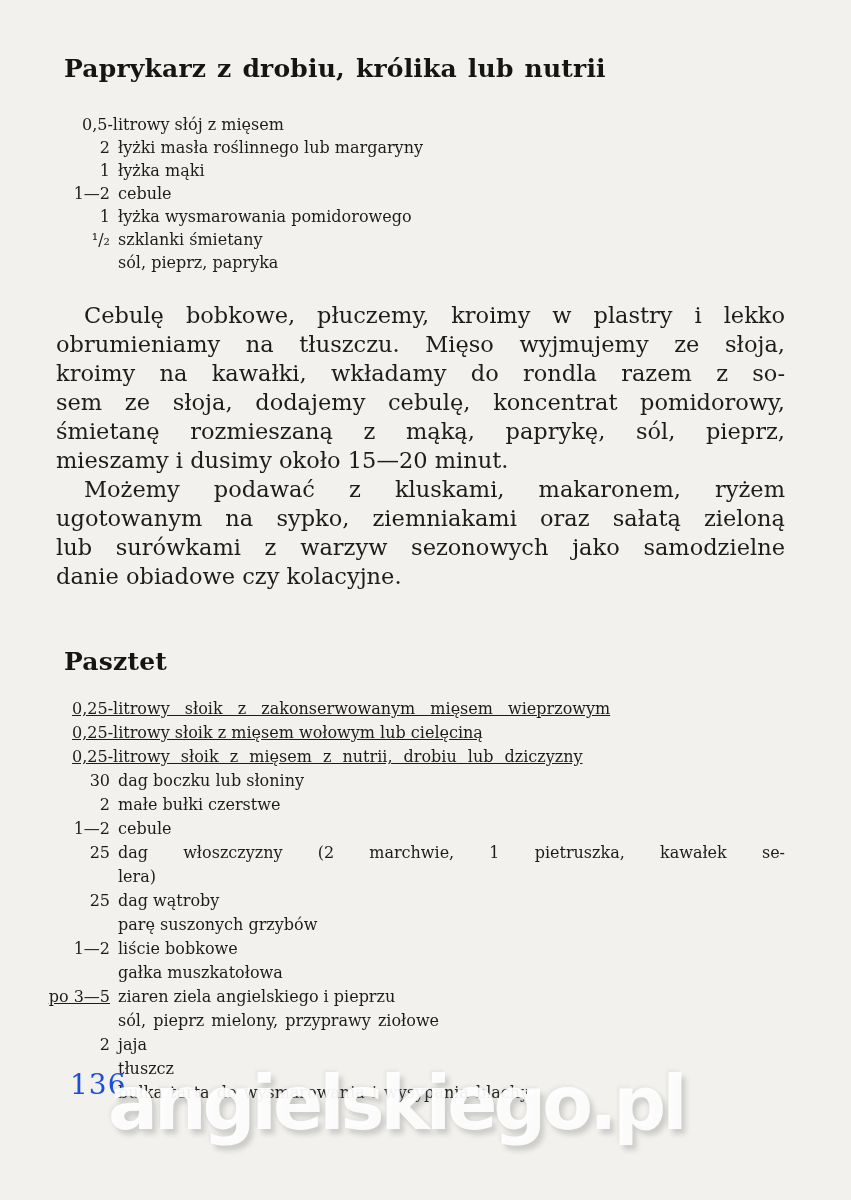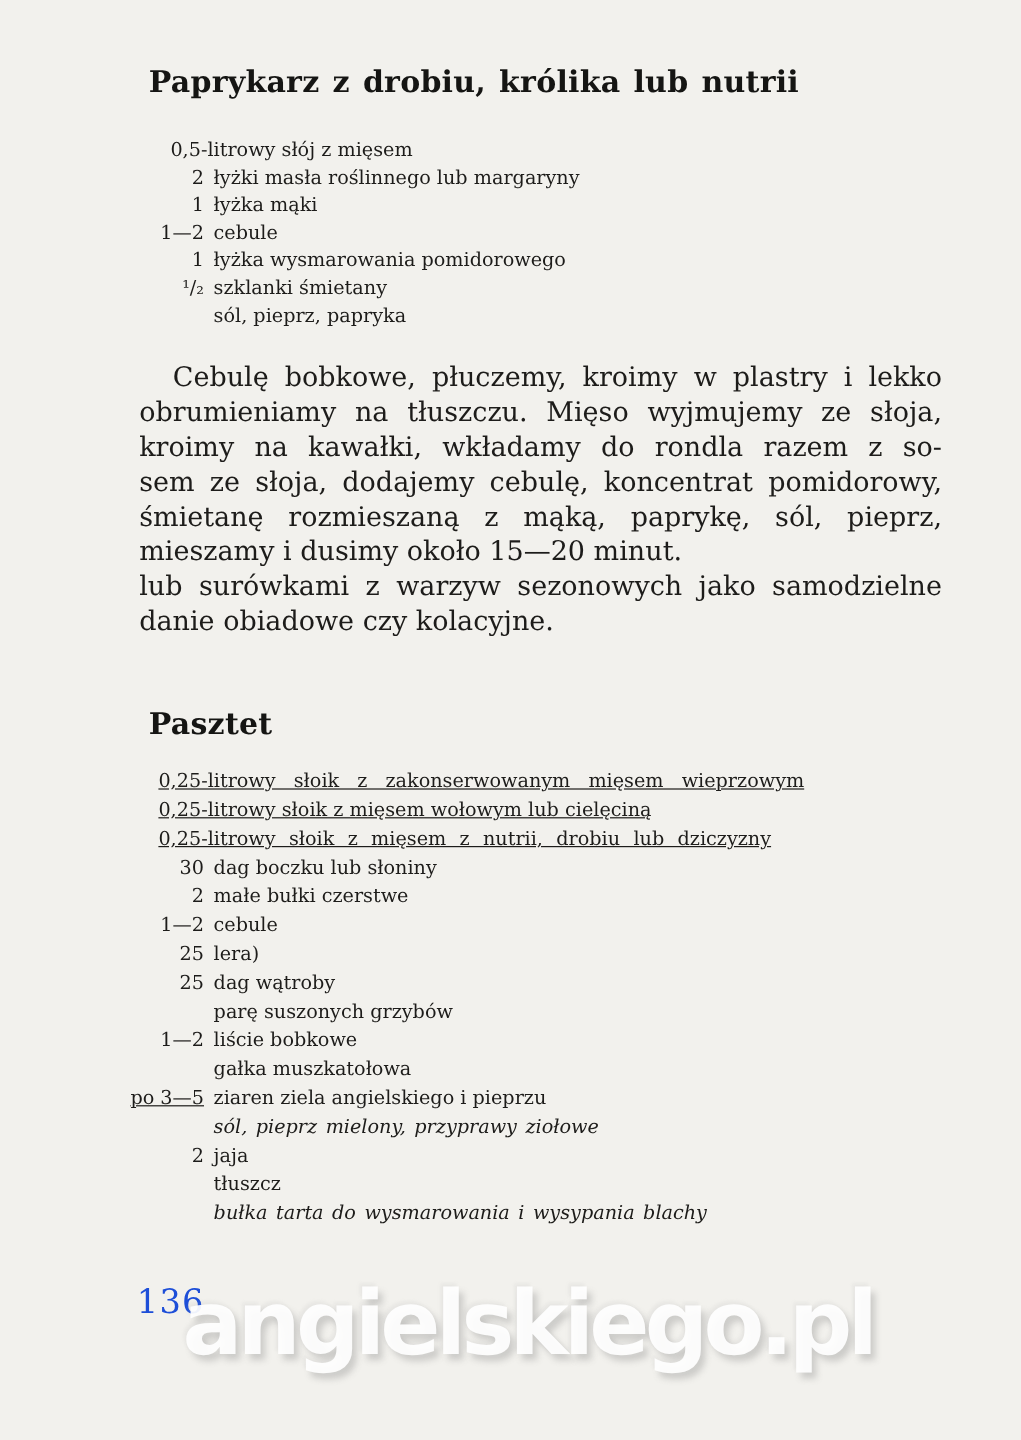--- a/index.html
+++ b/index.html
@@ -4,40 +4,40 @@
 <style>
   html,body{margin:0;padding:0;}
   body{
     width:851px;height:1200px;
     background:#f2f1ed;
     font-family:"DejaVu Serif", serif;
     color:#1d1c1a;
     position:relative;
     overflow:hidden;
   }
-  .page{position:absolute;inset:0;padding:52px 66px 0 72px;box-sizing:border-box;margin-left:44px;}
+  .page{position:absolute;inset:0;padding:52px 66px 0 56px;box-sizing:border-box;}
   .title{
     font-size:25px;font-weight:bold;line-height:34px;
     margin:0 0 0 8px;word-spacing:2px;color:#151513;letter-spacing:.2px;
   }
   .title-2{margin-top:54px;}
   .ing-list{margin:27px 0 0;padding:0;list-style:none;font-size:16px;line-height:23px;}
   .list-2{line-height:24px;margin-top:18px;}
   .ing{display:flex;}
   .qty{flex:none;min-width:54px;text-align:right;white-space:pre;}
   .txt{flex:1;padding-left:8px;}
   .full{display:block;}
   .f1{margin-left:26px;}
   .f2{margin-left:16px;text-decoration:underline;}
   .hang{margin-left:-16px;}
   .hang .qty{min-width:70px;text-decoration:underline;}
   .l1{display:block;text-align:justify;text-align-last:justify;}
   .ws10{word-spacing:10px;}
   .ws6{word-spacing:6px;}
-  .ws2{word-spacing:2px;font-style:italic;}
+  .ws2{word-spacing:2px;}
   .paras{margin-top:27px;font-size:22.5px;line-height:29px;}
   .para{margin:0;}
   .pline{text-align:justify;text-align-last:justify;}
   .pfirst{text-indent:28px;}
   .plast{text-align-last:left;}
   .pageno{
     position:absolute;left:70px;top:1068px;
     font-size:28px;color:#1d4ed8;letter-spacing:1px;
   }
   .watermark{
@@ -87,20 +87,22 @@
   <div class="paras">
     <div class="para">
       <div class="pline pfirst">Cebulę bobkowe, płuczemy, kroimy w plastry i lekko</div>
       <div class="pline">obrumieniamy na tłuszczu. Mięso wyjmujemy ze słoja,</div>
       <div class="pline">kroimy na kawałki, wkładamy do rondla razem z so-</div>
       <div class="pline">sem ze słoja, dodajemy cebulę, koncentrat pomidorowy,</div>
       <div class="pline">śmietanę rozmieszaną z mąką, paprykę, sól, pieprz,</div>
       <div class="pline plast">mieszamy i dusimy około 15—20 minut.</div>
     </div>
     <div class="para">
+      <div class="pline pfirst">Możemy podawać z kluskami, makaronem, ryżem</div>
+      <div class="pline">ugotowanym na sypko, ziemniakami oraz sałatą zieloną</div>
       <div class="pline">lub surówkami z warzyw sezonowych jako samodzielne</div>
       <div class="pline plast">danie obiadowe czy kolacyjne.</div>
     </div>
   </div>
 
   <h2 class="title title-2">Pasztet</h2>
 
   <ul class="ing-list list-2">
     <li class="ing full f2 ws10"><span>0,25-litrowy słoik z zakonserwowanym mięsem wieprzowym</span></li>
     <li class="ing full f2"><span>0,25-litrowy słoik z mięsem wołowym lub cielęciną</span></li>
@@ -112,21 +114,21 @@
     <li class="ing">
         <span class="qty">2</span>
         <span class="txt">małe bułki czerstwe</span>
       </li>
     <li class="ing">
         <span class="qty">1—2</span>
         <span class="txt">cebule</span>
       </li>
     <li class="ing">
         <span class="qty">25</span>
-        <span class="txt"><span>lera)</span></span>
+        <span class="txt"><span class="l1">dag włoszczyzny (2 marchwie, 1 pietruszka, kawałek se-</span><span>lera)</span></span>
       </li>
     <li class="ing">
         <span class="qty">25</span>
         <span class="txt">dag wątroby</span>
       </li>
     <li class="ing">
         <span class="qty"></span>
         <span class="txt">parę suszonych grzybów</span>
       </li>
     <li class="ing">

